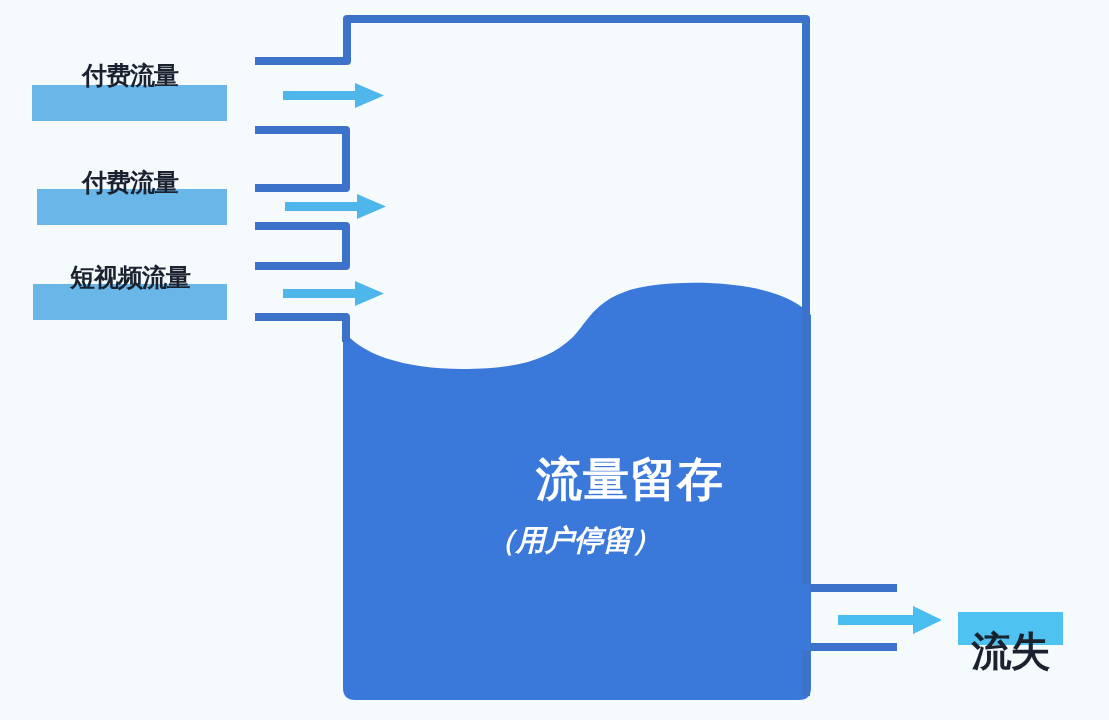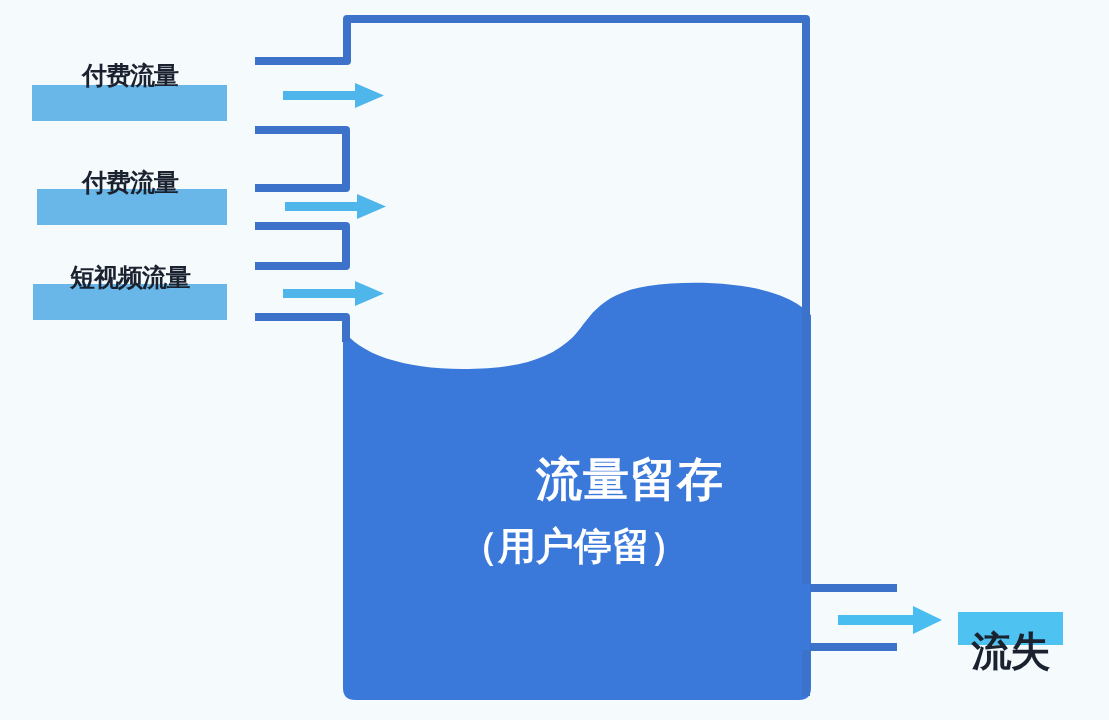--- a/index.html
+++ b/index.html
@@ -36,22 +36,22 @@
   .lbl-3{left:18px;top:264px;width:224px;}
   .lbl-4{left:948px;top:586px;width:125px;font-size:40px;margin-top:44px;}
 
   .bucket-title{
     position:absolute;left:424px;top:449px;width:300px;
     font-size:46px;font-weight:bold;color:#ffffff;
     text-align:right;white-space:nowrap;letter-spacing:1px;
   }
   .bucket-subtitle{
     position:absolute;left:404px;top:521px;width:340px;
-    font-size:38px;font-weight:bold;color:#ffffff;
-    text-align:center;white-space:nowrap;
+    font-size:29px;font-weight:bold;color:#ffffff;
+    text-align:center;white-space:nowrap;font-style:italic;
   }
 </style>
 </head>
 <body>
 
 <div class="stage">
 
   <svg class="layer" viewBox="0 0 1109 720">
 
     <path d="M 343 329

